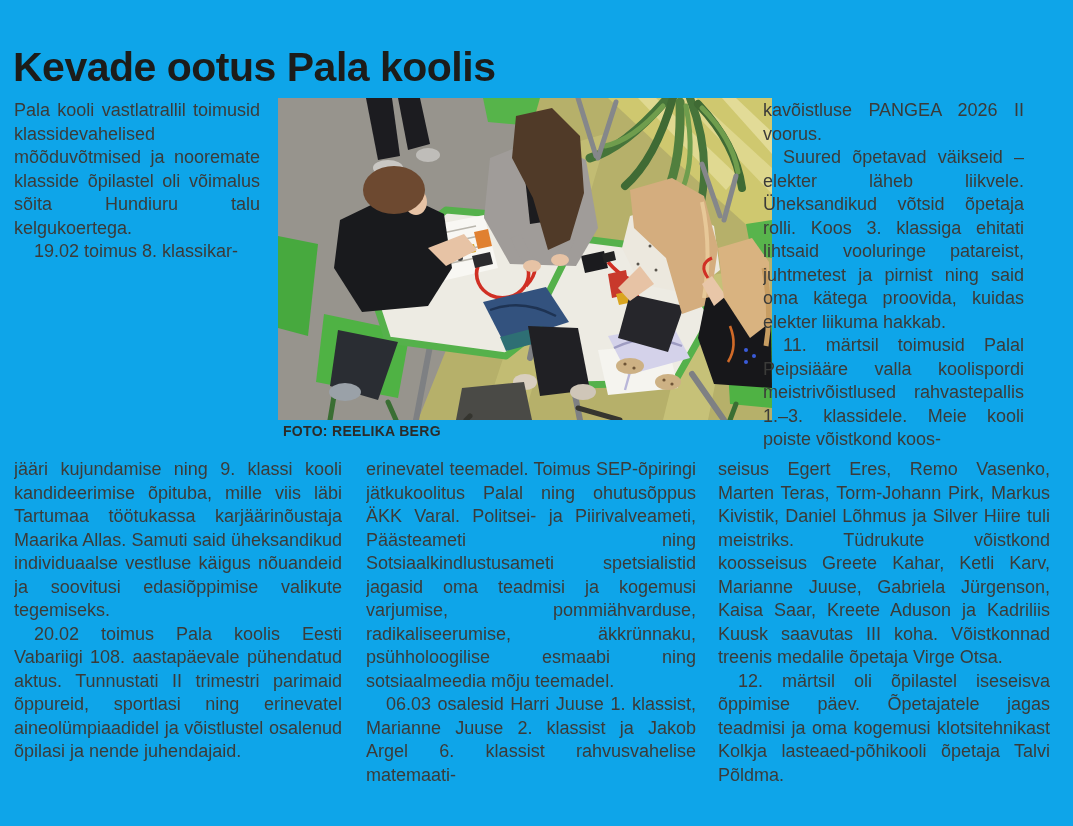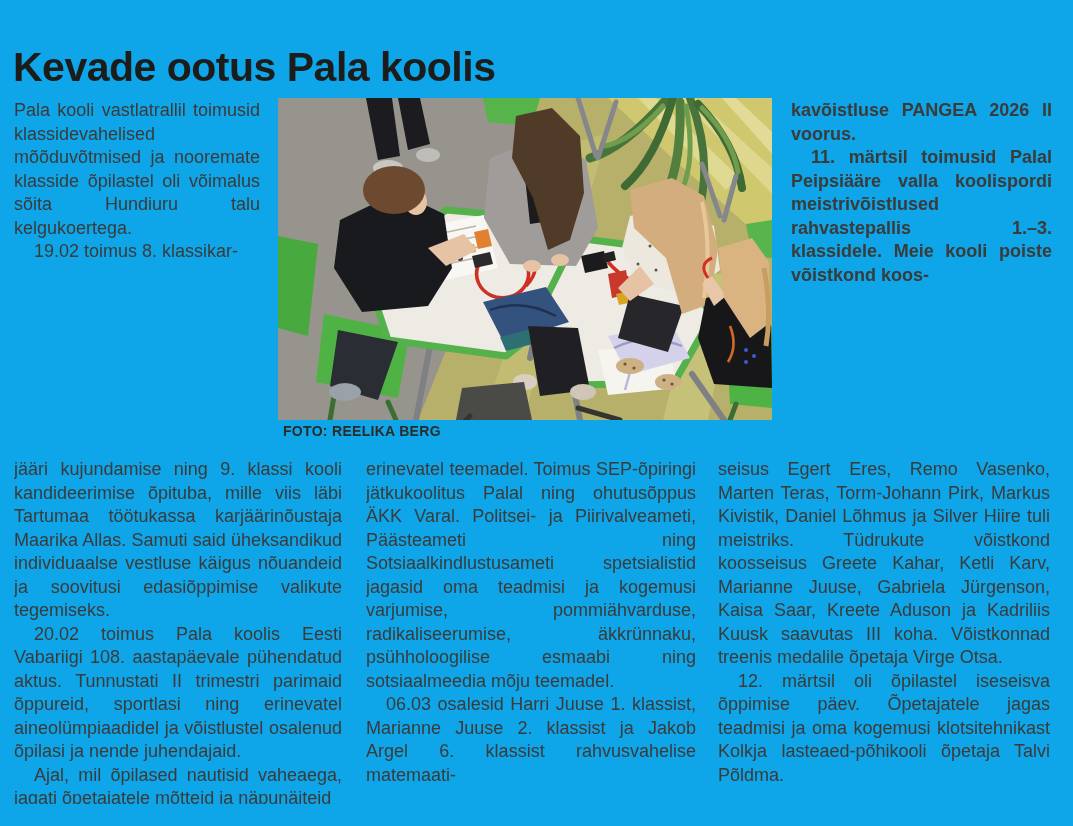--- a/index.html
+++ b/index.html
@@ -11,21 +11,21 @@
     position:absolute;left:13px;top:18px;width:900px;
     font-size:41px;font-weight:700;letter-spacing:-0.5px;color:#1c1c1a;line-height:1.1;
   }
   .col{
     position:absolute;font-size:18px;line-height:23.5px;text-align:justify;
     overflow:hidden;color:#3b3b39;
   }
   .col p{margin:0;padding:0;}
   .col p.ind{text-indent:20px;}
   .col-top-left   {left:14px; top:99px;  width:246px; height:358px;}
-  .col-top-right  {left:791px;top:99px;  width:261px; height:358px;font-weight:bold;}
+  .col-top-right  {left:763px;top:99px;  width:261px; height:358px;}
   .col-bot-left   {left:14px; top:458px; width:328px; height:346px;}
   .col-bot-middle {left:366px;top:458px; width:330px; height:346px;}
   .col-bot-right  {left:718px;top:458px; width:332px; height:360px;}
   .photo-frame{
     position:absolute;left:278px;top:98px;width:494px;height:322px;overflow:hidden;background:#97948d;
   }
   .photo-frame svg{display:block;}
   .photo-credit{
     position:absolute;left:283px;top:423px;font-size:14px;font-weight:600;
     letter-spacing:0.3px;color:#2b2b29;
@@ -213,27 +213,27 @@
         <line x1="192" y1="318" x2="188" y2="322"></line>
         <line x1="300" y1="310" x2="342" y2="322"></line>
       </g>
     </svg>
   </div>
 
   <div class="photo-credit">FOTO: REELIKA BERG</div>
 
   <div class="col col-top-right">
     <p>kavõistluse PANGEA 2026 II voorus.</p>
+    <p class="ind">Suured õpetavad väikseid – elekter läheb liikvele. Üheksandikud võtsid õpetaja rolli. Koos 3. klassiga ehitati lihtsaid vooluringe patareist, juhtmetest ja pirnist ning said oma kätega proovida, kuidas elekter liikuma hakkab.</p>
     <p class="ind">11. märtsil toimusid Palal Peipsiääre valla koolispordi meistrivõistlused rahvastepallis 1.–3. klassidele. Meie kooli poiste võistkond koos-</p>
   </div>
 
   <div class="col col-bot-left">
     <p>jääri kujundamise ning 9. klassi kooli kandideerimise õpituba, mille viis läbi Tartumaa töötukassa karjäärinõustaja Maarika Allas. Samuti said üheksandikud individuaalse vestluse käigus nõuandeid ja soovitusi edasiõppimise valikute tegemiseks.</p>
     <p class="ind">20.02 toimus Pala koolis Eesti Vabariigi 108. aastapäevale pühendatud aktus. Tunnustati II trimestri parimaid õppureid, sportlasi ning erinevatel aineolümpiaadidel ja võistlustel osalenud õpilasi ja nende juhendajaid.</p>
-    <p class="ind">Ajal, mil õpilased nautisid vaheaega, jagati õpetajatele mõtteid ja näpunäiteid</p>
   </div>
 
   <div class="col col-bot-middle">
     <p>erinevatel teemadel. Toimus SEP-õpiringi jätkukoolitus Palal ning ohutusõppus ÄKK Varal. Politsei- ja Piirivalveameti, Päästeameti ning Sotsiaalkindlustusameti spetsialistid jagasid oma teadmisi ja kogemusi varjumise, pommiähvarduse, radikaliseerumise, äkkrünnaku, psühholoogilise esmaabi ning sotsiaalmeedia mõju teemadel.</p>
     <p class="ind">06.03 osalesid Harri Juuse 1. klassist, Marianne Juuse 2. klassist ja Jakob Argel 6. klassist rahvusvahelise matemaati-</p>
   </div>
 
   <div class="col col-bot-right">
     <p>seisus Egert Eres, Remo Vasenko, Marten Teras, Torm-Johann Pirk, Markus Kivistik, Daniel Lõhmus ja Silver Hiire tuli meistriks. Tüdrukute võistkond koosseisus Greete Kahar, Ketli Karv, Marianne Juuse, Gabriela Jürgenson, Kaisa Saar, Kreete Aduson ja Kadriliis Kuusk saavutas III koha. Võistkonnad treenis medalile õpetaja Virge Otsa.</p>
     <p class="ind">12. märtsil oli õpilastel iseseisva õppimise päev. Õpetajatele jagas teadmisi ja oma kogemusi klotsitehnikast Kolkja lasteaed-põhikooli õpetaja Talvi Põldma.</p>

